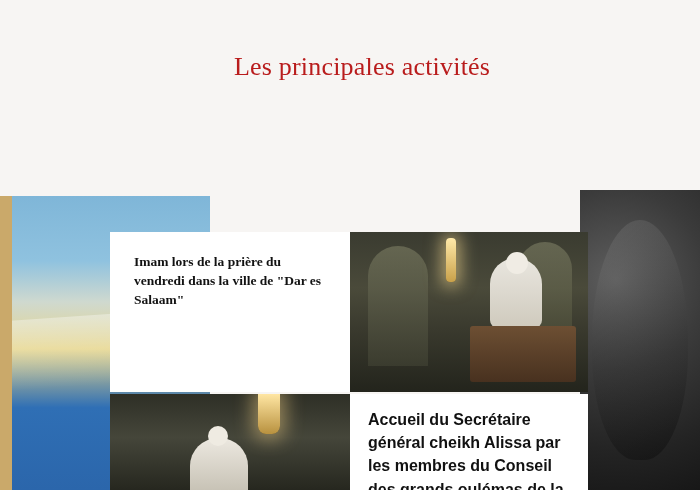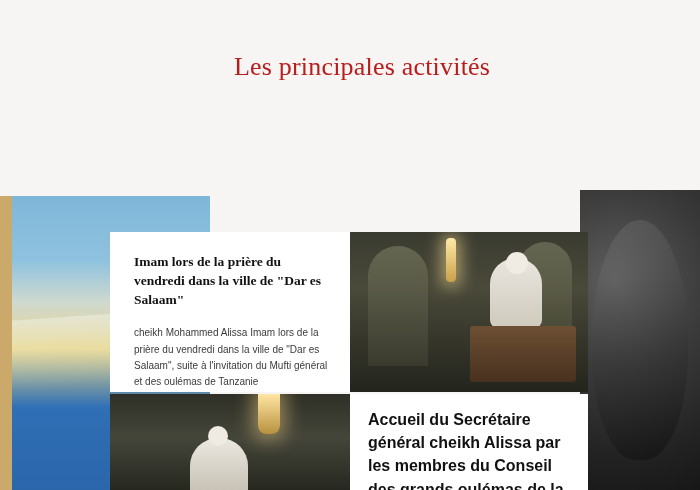--- a/index.html
+++ b/index.html
@@ -124,21 +124,21 @@
     width: 240px;
     height: 160px;
     padding: 20px 18px 12px 24px;
   }
   .card-a .c-title {
     font-family: "Liberation Serif", serif;
     font-size: 13.5px;
     font-weight: bold;
     color: #121212;
     line-height: 1.42;
-    margin-bottom: 16px;
+    margin-bottom: 10px;
   }
   .card-a .c-body {
     font-family: "Liberation Sans", sans-serif;
     font-size: 10px;
     color: #3b3b3b;
     line-height: 1.62;
   }
 
   
   .card-b {
@@ -288,21 +288,20 @@
   <div class="bg-left-strip"></div>
   <div class="bg-right-photo"></div>
 
   <div class="headline">Les principales activités</div>
 
 
   <div class="cards">
 
     <div class="card card-a">
       <div class="c-title">Imam lors de la prière du vendredi dans la ville de "Dar es Salaam"</div>
-      <div class="c-body">cheikh Mohammed Alissa Imam lors de la prière du vendredi dans la ville de "Dar es Salaam", suite à l'invitation du Mufti général et des oulémas de Tanzanie</div>
     </div>
 
     <div class="card card-b">
       <div class="photo-mosque">
         <div class="arch"></div>
         <div class="arch2"></div>
         <div class="lamp"></div>
         <div class="figure"></div>
         <div class="figure-head"></div>
         <div class="desk"></div>

